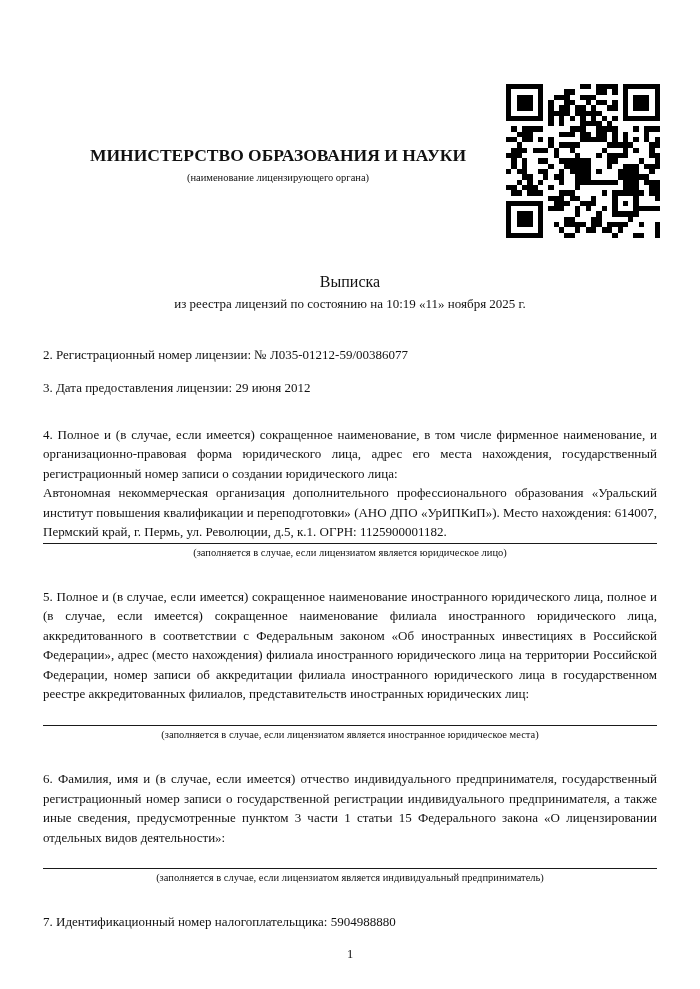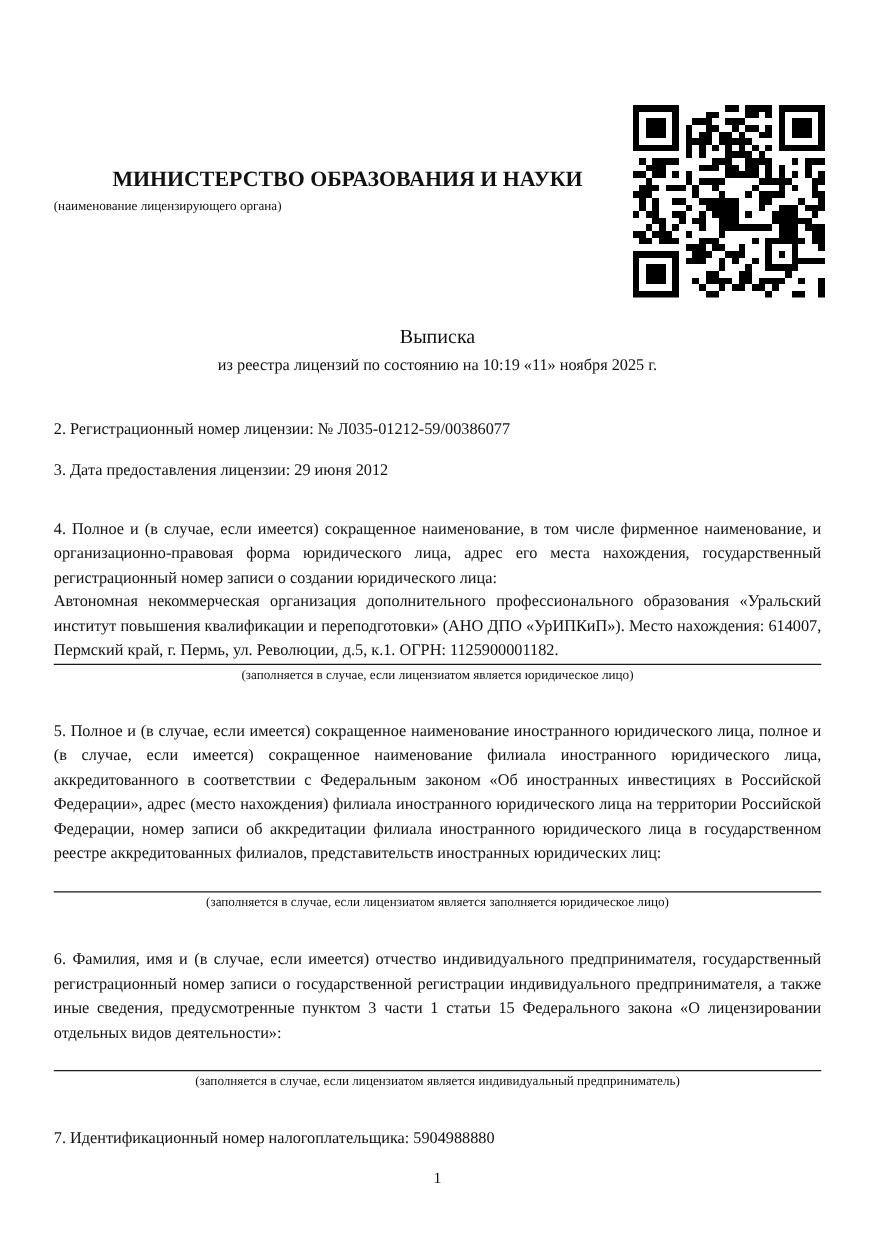--- a/index.html
+++ b/index.html
@@ -1,21 +1,21 @@
 <!DOCTYPE html>
 <html lang="ru"><head>
 <meta charset="utf-8">
 <style>
   html, body { margin: 0; padding: 0; background: #ffffff; }
   .page {
     position: relative;
     width: 700px;
     height: 989px;
     box-sizing: border-box;
-    padding: 0 43px;
+    padding: 12px 43px;
     background: #ffffff;
     overflow: hidden;
     font-family: "Liberation Serif", "DejaVu Serif", serif;
     color: #111;
     font-size: 13px;
     line-height: 1.5;
   }
   .qr {
     position: absolute;
     top: 84px;
@@ -27,20 +27,21 @@
   .ministry {
     width: 470px;
     margin-top: 129px;
     text-align: center;
     font-weight: 700;
     font-size: 17.5px;
     line-height: 1.6;
   }
   .ministry-caption {
     width: 470px;
+    text-align: center;
     font-size: 10.5px;
     margin-top: 1px;
   }
   .doc-title {
     text-align: center;
     margin-top: 84px;
     font-size: 16px;
   }
   .doc-subtitle {
     text-align: center;
@@ -511,21 +512,21 @@
       <div class="para">4. Полное и (в случае, если имеется) сокращенное наименование, в том числе фирменное наименование, и организационно-правовая форма юридического лица, адрес его места нахождения, государственный регистрационный номер записи о создании юридического лица:</div>
       <div class="para">Автономная некоммерческая организация дополнительного профессионального образования «Уральский институт повышения квалификации и переподготовки» (АНО ДПО «УрИПКиП»). Место нахождения: 614007, Пермский край, г. Пермь, ул. Революции, д.5, к.1. ОГРН: 1125900001182.</div>
       <hr class="rule">
       <div class="small-caption">(заполняется в случае, если лицензиатом является юридическое лицо)</div>
     </div>
 
     <div class="item">
       <div class="para">5. Полное и (в случае, если имеется) сокращенное наименование иностранного юридического лица, полное и (в случае, если имеется) сокращенное наименование филиала иностранного юридического лица, аккредитованного в соответствии с Федеральным законом «Об иностранных инвестициях в Российской Федерации», адрес (место нахождения) филиала иностранного юридического лица на территории Российской Федерации, номер записи об аккредитации филиала иностранного юридического лица в государственном реестре аккредитованных филиалов, представительств иностранных юридических лиц:</div>
       <div class="blank-line"></div>
       <hr class="rule">
-      <div class="small-caption">(заполняется в случае, если лицензиатом является заполняется юридическое лицо)</div>
+      <div class="small-caption">(заполняется в случае, если лицензиатом является иностранное юридическое места)</div>
     </div>
 
     <div class="item">
       <div class="para">6. Фамилия, имя и (в случае, если имеется) отчество индивидуального предпринимателя, государственный регистрационный номер записи о государственной регистрации индивидуального предпринимателя, а также иные сведения, предусмотренные пунктом 3 части 1 статьи 15 Федерального закона «О лицензировании отдельных видов деятельности»:</div>
       <div class="blank-line"></div>
       <hr class="rule">
       <div class="small-caption">(заполняется в случае, если лицензиатом является индивидуальный предприниматель)</div>
     </div>
 
     <div class="item">

